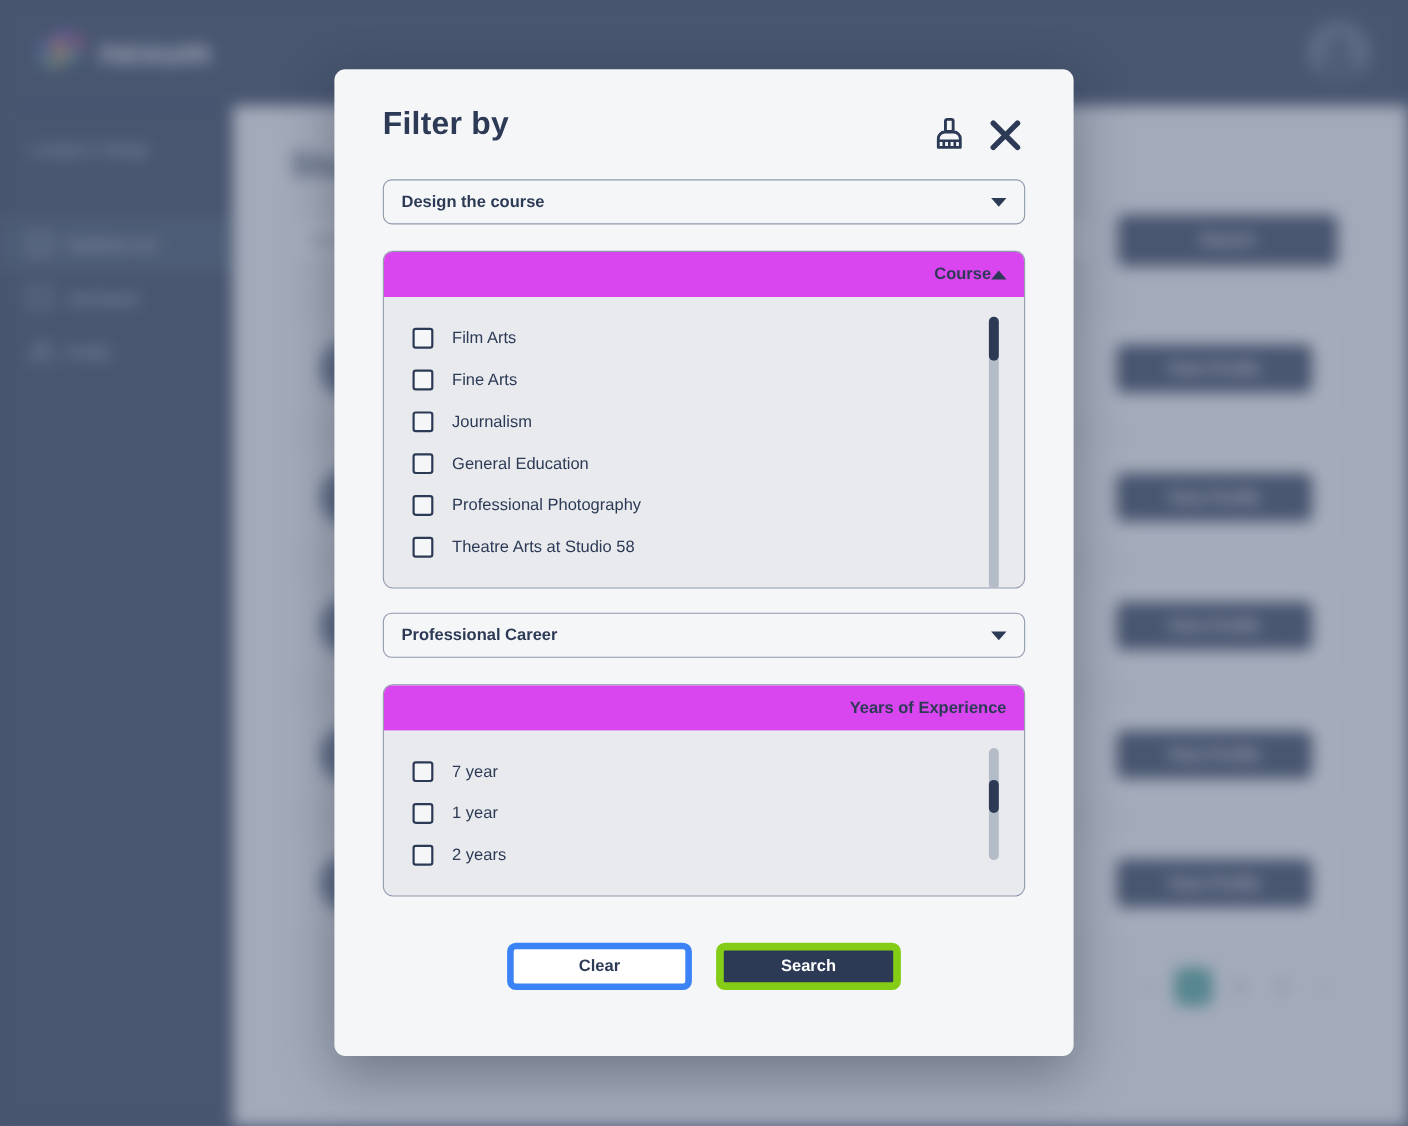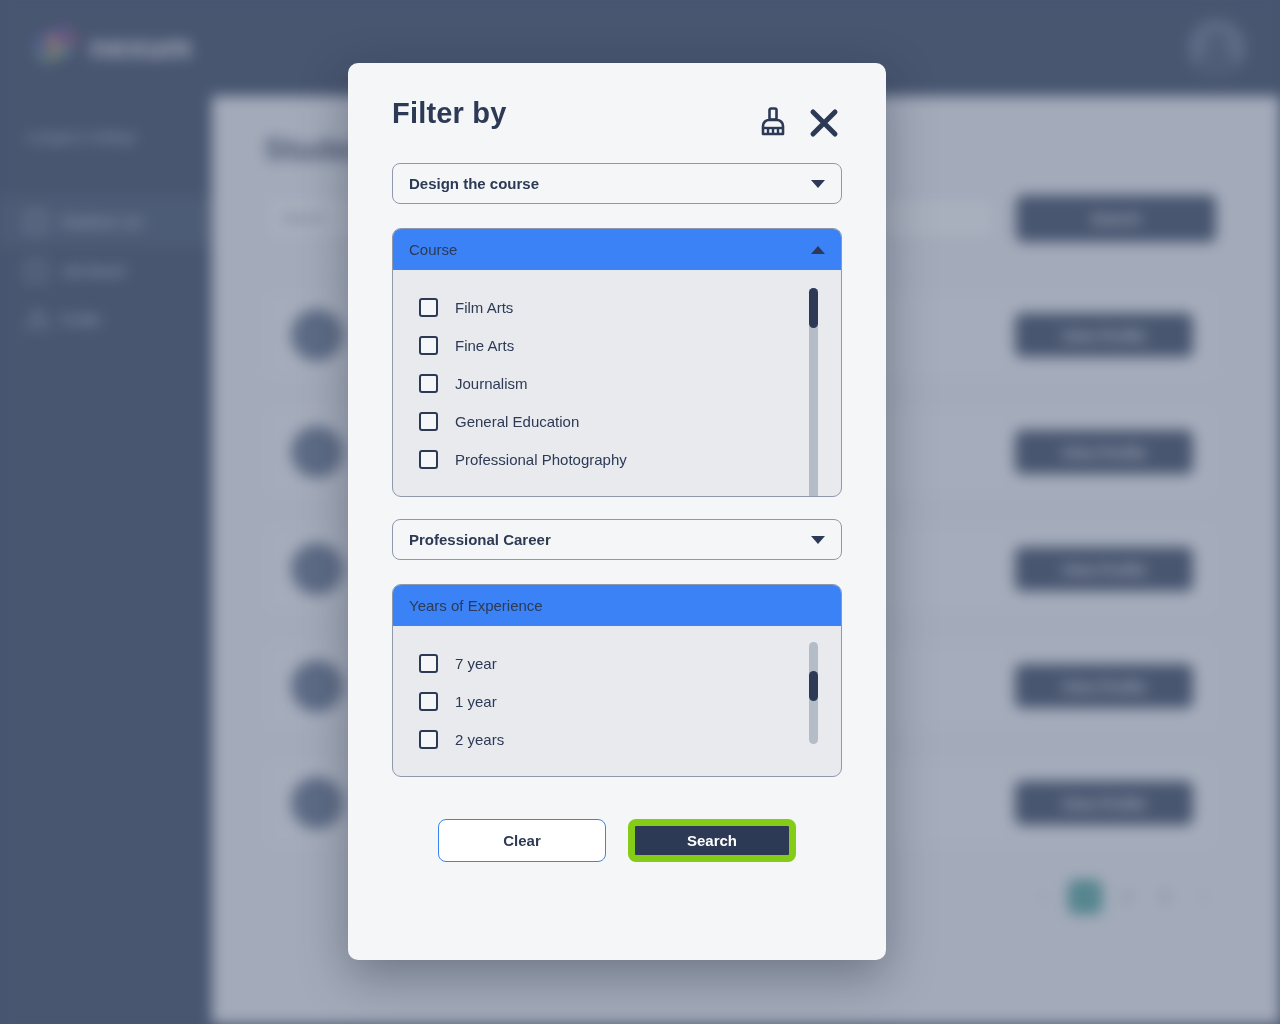--- a/index.html
+++ b/index.html
@@ -88,63 +88,62 @@
 
   .pager { display:flex; align-items:center; justify-content:flex-end; gap:12px; padding:6px 64px 0 0; }
   .pg { width:26px; height:26px; display:flex; align-items:center; justify-content:center;
         color:#55637a; font-size:14px; border-radius:5px; }
   .pg.active { background:#3f9e93; color:#fff; width:34px; height:34px; border-radius:7px; }
 
   .scrim { position:absolute; inset:0; background:rgba(96,110,134,.55); }
 
   
   .modal {
-    position:absolute; left:304px; top:63px; width:538px; height:897px;
+    position:absolute; left:304px; top:63px; width:672px; height:897px;
     background:#f5f6f8; border-radius:10px;
     box-shadow:0 16px 48px rgba(14,22,40,.35);
     padding:0 44px;
-    margin-left:44px;
   }
   .modal-head { display:flex; align-items:flex-start; justify-content:space-between; padding-top:34px; }
   .modal-title { font-size:29px; font-weight:700; color:#2c3a55; letter-spacing:.2px; }
   .head-icons { display:flex; align-items:center; gap:16px; padding-top:8px; }
   .icon-btn { background:none; border:none; cursor:pointer; line-height:0; padding:2px; }
 
   .select {
     margin-top:22px; height:41px; border:1px solid #8e99ac; border-radius:8px;
     background:#f5f6f8; display:flex; align-items:center; justify-content:space-between;
     padding:0 16px; color:#2c3a55; font-size:15px; font-weight:700;
   }
   .caret-d { width:0;height:0;border-left:7px solid transparent;border-right:7px solid transparent;border-top:8px solid #2c3a55; }
   .caret-u { width:0;height:0;border-left:7px solid transparent;border-right:7px solid transparent;border-bottom:8px solid #2c3a55; }
 
   .panel {
     margin-top:24px; border:1px solid #8e99ac; border-radius:9px; overflow:hidden;
     background:#e9eaee;
   }
   .panel-head {
-    height:41px; background:#3b82f6; display:flex; align-items:center;
-    justify-content:space-between; padding:0 16px;
-    color:#2c3a55; font-size:15px; font-weight:400;
+    height:41px; background:#d946ef; display:flex; align-items:center;
+    justify-content:flex-end; padding:0 16px;
+    color:#2c3a55; font-size:15px; font-weight:700;
   }
   .panel-body { position:relative; padding:18px 0 18px 0; }
   .opt { display:flex; align-items:center; gap:17px; height:38px; padding-left:26px; }
   .cb { width:19px; height:19px; border:2px solid #2c3a55; border-radius:3px; background:#f5f6f8; flex:none; }
   .cb.checked { background:#2c3a55; }
   .opt-label { font-size:15px; color:#2c3a55; }
 
   .sbar { position:absolute; right:23px; width:9px; border-radius:5px; background:#b4bcc8; }
   .sthumb { position:absolute; left:0; width:9px; border-radius:5px; background:#2c3a55; }
 
   .footer { display:flex; justify-content:center; gap:22px; margin-top:42px; }
   .btn {
     width:168px; height:43px; border-radius:8px; font-size:15px; font-weight:700;
     font-family:inherit; cursor:pointer;
   }
-  .btn-clear { background:#fff; border:1px solid #3b82f6; color:#2c3a55; }
+  .btn-clear { background:#fff; border:6px solid #3b82f6; color:#2c3a55; }
   .btn-search { background:#2c3a55; border:7px solid #84cc16; color:#fff; }
 </style>
 </head>
 <body>
 
 <div class="app-root">
   <div class="app-blur">
 
     <div class="topbar">
       <div class="brand">
@@ -300,20 +299,24 @@
         <span class="opt-label">Journalism</span>
       </div>
       <div class="opt">
         <span class="cb"></span>
         <span class="opt-label">General Education</span>
       </div>
       <div class="opt">
         <span class="cb"></span>
         <span class="opt-label">Professional Photography</span>
       </div>
+      <div class="opt">
+        <span class="cb"></span>
+        <span class="opt-label">Theatre Arts at Studio 58</span>
+      </div>
       <div class="sbar" style="top:18px;height:248px">
         <div class="sthumb" style="top:0;height:40px"></div>
       </div>
     </div>
   </div>
 
   <div class="select">
     <span>Professional Career</span>
     <span class="caret-d"></span>
   </div>

